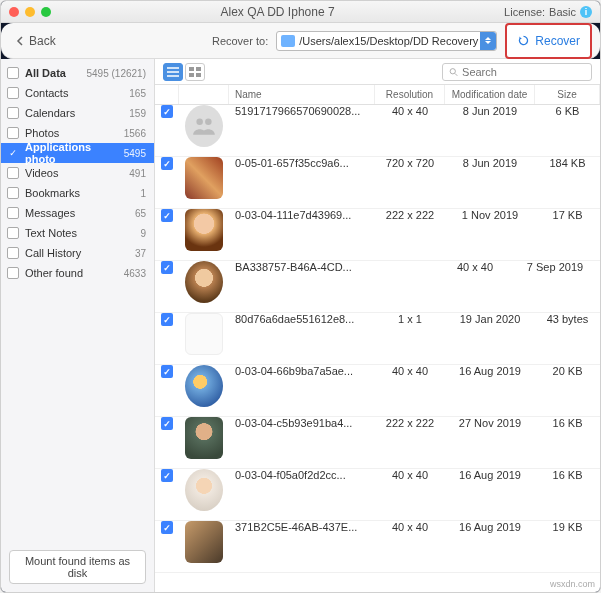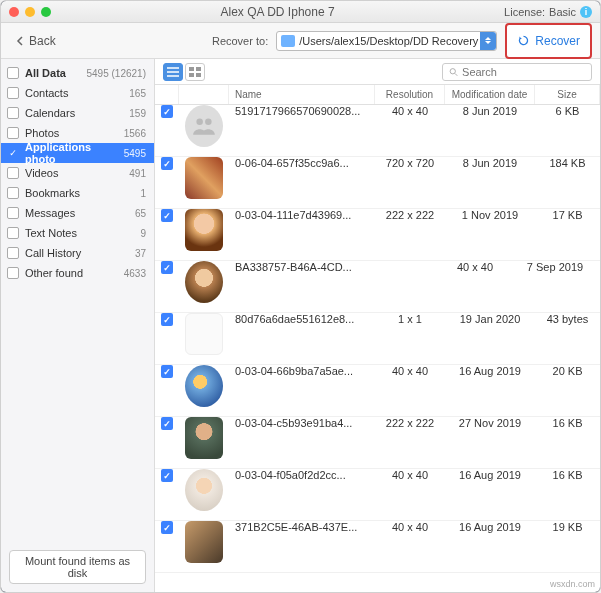--- a/index.html
+++ b/index.html
@@ -5,21 +5,21 @@
   * { box-sizing: border-box; margin: 0; padding: 0; font-family: -apple-system, "Helvetica Neue", Arial, sans-serif; }
   body { width: 601px; height: 593px; background: #f0f0f0; overflow: hidden; font-size: 11px; color: #333; }
   .window { width: 601px; height: 593px; background: #0f172a; display: flex; flex-direction: column; border: 1px solid #d0d0d0; border-radius: 6px; overflow: hidden; }
   .titlebar { height: 22px; background: linear-gradient(#f6f6f6,#e8e8e8); display: flex; align-items: center; padding: 0 8px; border-bottom: 1px solid #d5d5d5; }
   .traffic { display: flex; gap: 6px; }
   .tl { width: 10px; height: 10px; border-radius: 50%; }
   .tl.r { background:#ff5f57; } .tl.y{background:#febc2e;} .tl.g{background:#28c840;}
   .title { flex:1; text-align:center; color:#555; font-size:12px; }
   .license { font-size:11px; color:#555; display:flex; align-items:center; gap:4px;}
   .lic-icon { width:12px;height:12px;border-radius:50%;background:#4fc3f7;color:#fff;display:flex;align-items:center;justify-content:center;font-size:9px;font-weight:bold;}
-  .toolbar { height: 36px; background:#f7f7f7; border-bottom:1px solid #dcdcdc; display:flex; align-items:center; padding:0 8px; gap:8px;}
+  .toolbar { height: 36px; background:#f7f7f7; border-bottom:1px solid #dcdcdc; display:flex; align-items:center; padding:0 8px; gap:8px;border-radius:12px;}
   .back-btn { display:flex; align-items:center; gap:4px; font-size:12px; color:#555; cursor:pointer; padding:2px 6px;}
   .back-btn svg{width:10px;height:10px;}
   .spacer{flex:1;}
   .recover-label{font-size:11px;color:#555;}
   .path-box{display:flex;align-items:center;background:#fff;border:1px solid #bbb;border-radius:3px;height:20px;padding:0 18px 0 4px;gap:4px;font-size:11px;color:#333;position:relative;min-width:210px;}
   .path-box .folder{width:14px;height:12px;background:#6fb3ff;border-radius:2px;}
   .path-box .arrows{position:absolute;right:0;top:0;bottom:0;width:16px;background:#4a90e2;border-radius:0 3px 3px 0;display:flex;flex-direction:column;align-items:center;justify-content:center;}
   .path-box .arrows::before,.path-box .arrows::after{content:"";border:3px solid transparent;}
   .path-box .arrows::before{border-bottom-color:#fff;margin-bottom:1px;}
   .path-box .arrows::after{border-top-color:#fff;}
@@ -231,21 +231,21 @@
             <div class="c c-size">6 KB</div>
           </div>
           <div class="row">
             <div class="c c-chk">
               <span class="chk2"></span>
             </div>
             <div class="c c-thumb">
               <div class="thumb food "></div>
             </div>
             <div class="c c-name">
-              <span class="name">0-06-04-657f35cc9a6...</span>
+              <span class="name">0-05-01-657f35cc9a6...</span>
             </div>
             <div class="c c-res">720 x 720</div>
             <div class="c c-date">8 Jun 2019</div>
             <div class="c c-size">184 KB</div>
           </div>
           <div class="row">
             <div class="c c-chk">
               <span class="chk2"></span>
             </div>
             <div class="c c-thumb">

